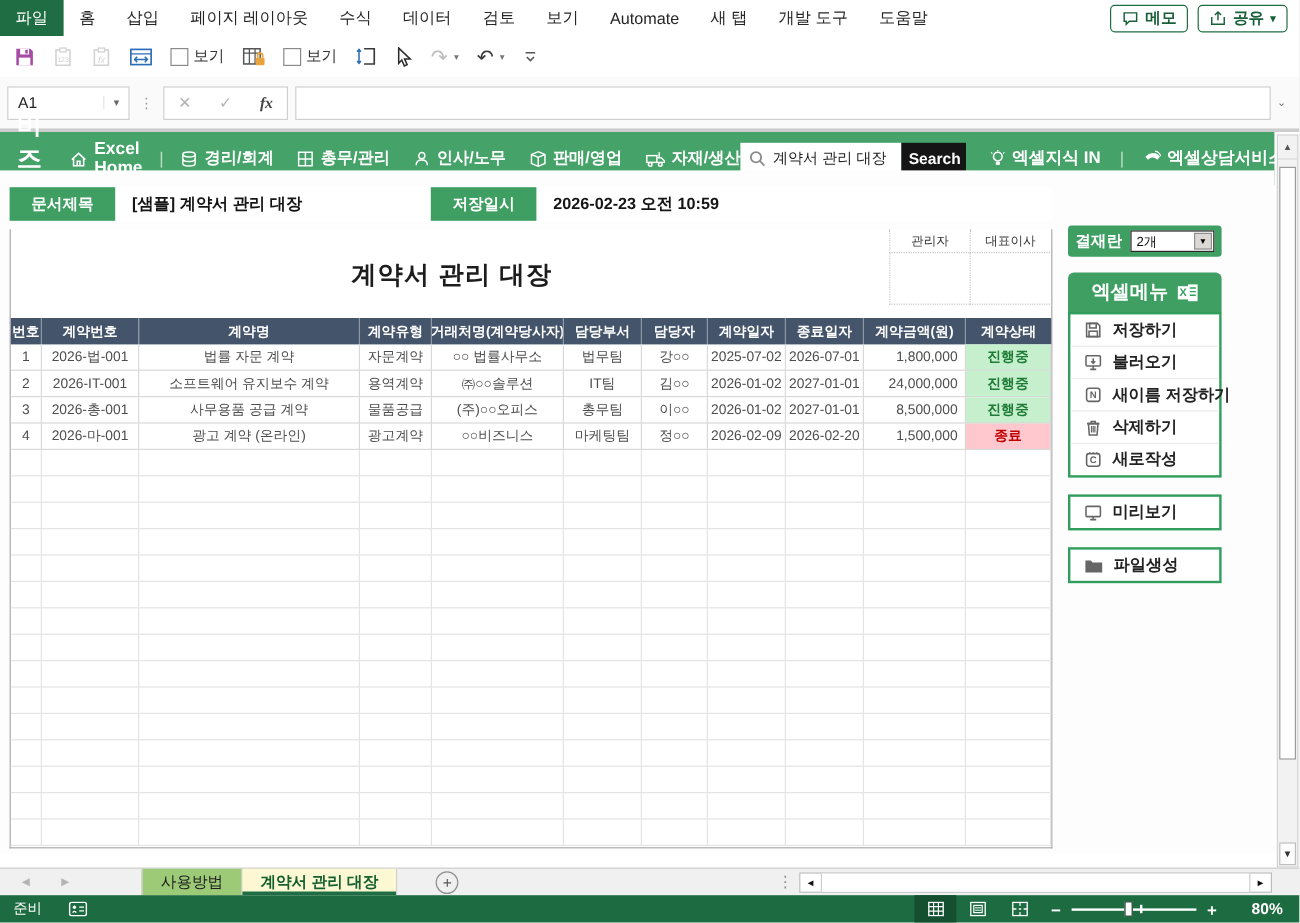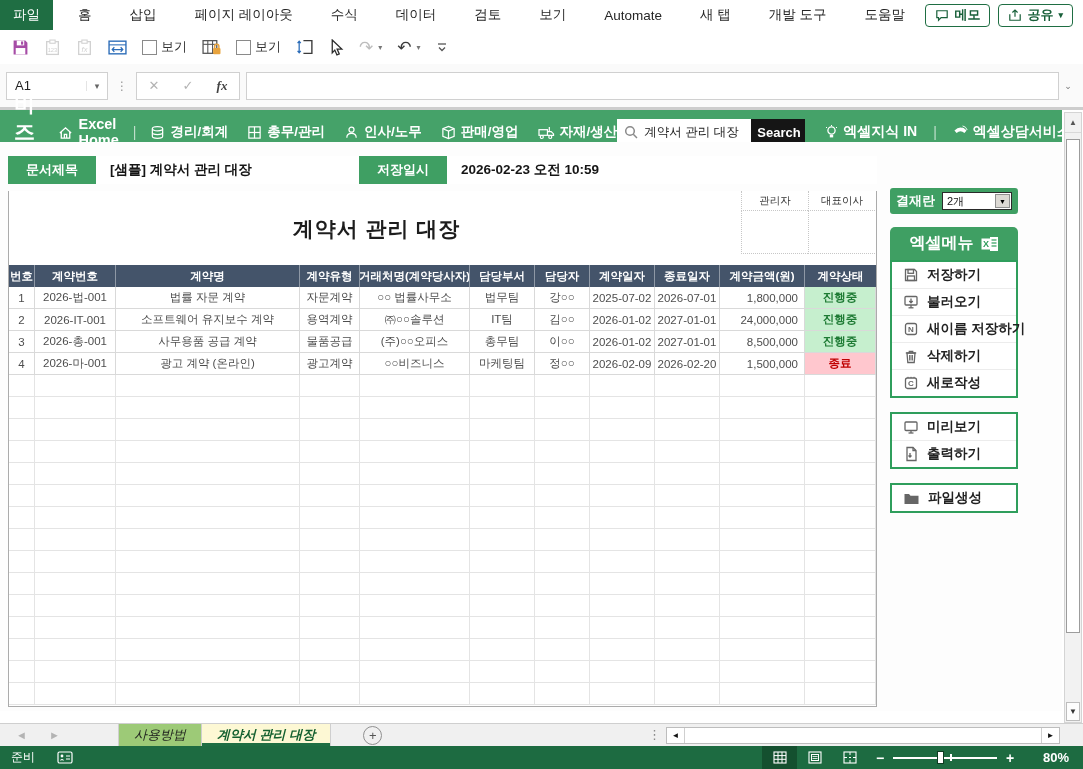--- a/index.html
+++ b/index.html
@@ -2,21 +2,21 @@
 <html style="--file-tab-green: #1f6e43; --nav-green: #45a269; --label-green: #3f9f63; --header-slate: #44546a; --status-green-bg: #c6efce; --status-green-text: #1e7b34; --status-red-bg: #ffc7ce; --status-red-text: #c00000; --statusbar-green: #1d6b41; --sheet-tab-green: #9dca77; --sheet-tab-active-bg: #fdf8d4;"><head>
 <meta charset="utf-8">
 <style>
   html,body{margin:0;padding:0;background:#e6e6e6;}
   #app{position:relative;width:1083px;height:769px;background:#fff;overflow:hidden;
        font-family:"Liberation Sans","DejaVu Sans",sans-serif;-webkit-font-smoothing:antialiased;}
   svg{display:block;}
 
   
   .ribbon-row{position:absolute;left:0;top:0;width:1083px;height:30px;background:#fff;display:flex;align-items:stretch;}
-  .rtabs{display:flex;align-items:stretch;gap:12px;}
+  .rtabs{display:flex;align-items:stretch;}
   .rtab{padding:0 13px;display:flex;align-items:center;font-size:13.5px;color:#262626;cursor:default;white-space:nowrap;}
   .rtab.active{background:var(--file-tab-green);color:#fff;}
   .ribbon-right{margin-left:auto;display:flex;align-items:center;gap:8px;padding-right:10px;}
   .pill-btn{display:flex;align-items:center;gap:5px;height:23px;padding:0 9px;border:1px solid var(--file-tab-green);
             border-radius:4px;background:#fff;color:#19603a;font-size:13px;font-weight:bold;}
   .pill-btn .chev{font-size:9px;color:#19603a;}
 
   
   .qat{position:absolute;left:0;top:30px;width:1083px;height:34px;background:#fff;display:flex;align-items:center;gap:15px;padding-left:12px;box-sizing:border-box;}
   .qicon{display:flex;align-items:center;gap:4px;color:#444;}
@@ -744,30 +744,20 @@
             <div class="menu-item">
               <span style="color: rgb(102, 102, 102); display: flex;">
                 <svg width="16" height="16" viewBox="0 0 16 16">
                   <rect x="2" y="3" width="12" height="8.5" rx="1" fill="none" stroke="currentColor" stroke-width="1.3"></rect>
                   <line x1="5.5" y1="14" x2="10.5" y2="14" stroke="currentColor" stroke-width="1.3"></line>
                   <line x1="8" y1="11.5" x2="8" y2="14" stroke="currentColor" stroke-width="1.3"></line>
                 </svg>
               </span>
               <span>미리보기</span>
             </div>
-            <div class="menu-item">
-              <span style="color: rgb(102, 102, 102); display: flex;">
-                <svg width="16" height="16" viewBox="0 0 16 16">
-                  <path d="M4 1.5h6l3 3v10H4z" fill="none" stroke="currentColor" stroke-width="1.3"></path>
-                  <path d="M10 1.5v3h3" fill="none" stroke="currentColor" stroke-width="1.3"></path>
-                  <path d="M7 7v4M5.5 9.5 7 11l1.5-1.5" fill="none" stroke="currentColor" stroke-width="1.3"></path>
-                </svg>
-              </span>
-              <span>출력하기</span>
-            </div>
           </div>
           <div class="menu-group">
             <div class="menu-item">
               <span style="color: rgb(102, 102, 102); display: flex;">
                 <svg width="17" height="15" viewBox="0 0 17 15">
                   <path d="M1.5 3h4.5l1.5 1.8h8V13h-14z" fill="currentColor"></path>
                 </svg>
               </span>
               <span>파일생성</span>
             </div>
@@ -782,21 +772,21 @@
     <div class="vs-thumb"></div>
     <div class="vs-down">▼</div>
   </div>
 
   <div class="sheetbar">
     <div class="snav">
       <span>◄</span>
       <span>►</span>
     </div>
     <div style="width:20px;"></div>
-    <div style="display:flex;font-style:italic;" id="sheet-tabs">
+    <div style="display:flex;" id="sheet-tabs">
         <div class="stab first">사용방법</div>
         <div class="stab active">계약서 관리 대장</div>
       </div>
     <div class="addsheet">+</div>
     <span class="sdots">⋮</span>
     <div class="hscroll">
       <span class="hs-btn left">◄</span>
       <span class="hs-thumb"></span>
       <span class="hs-btn right">►</span>
     </div>

